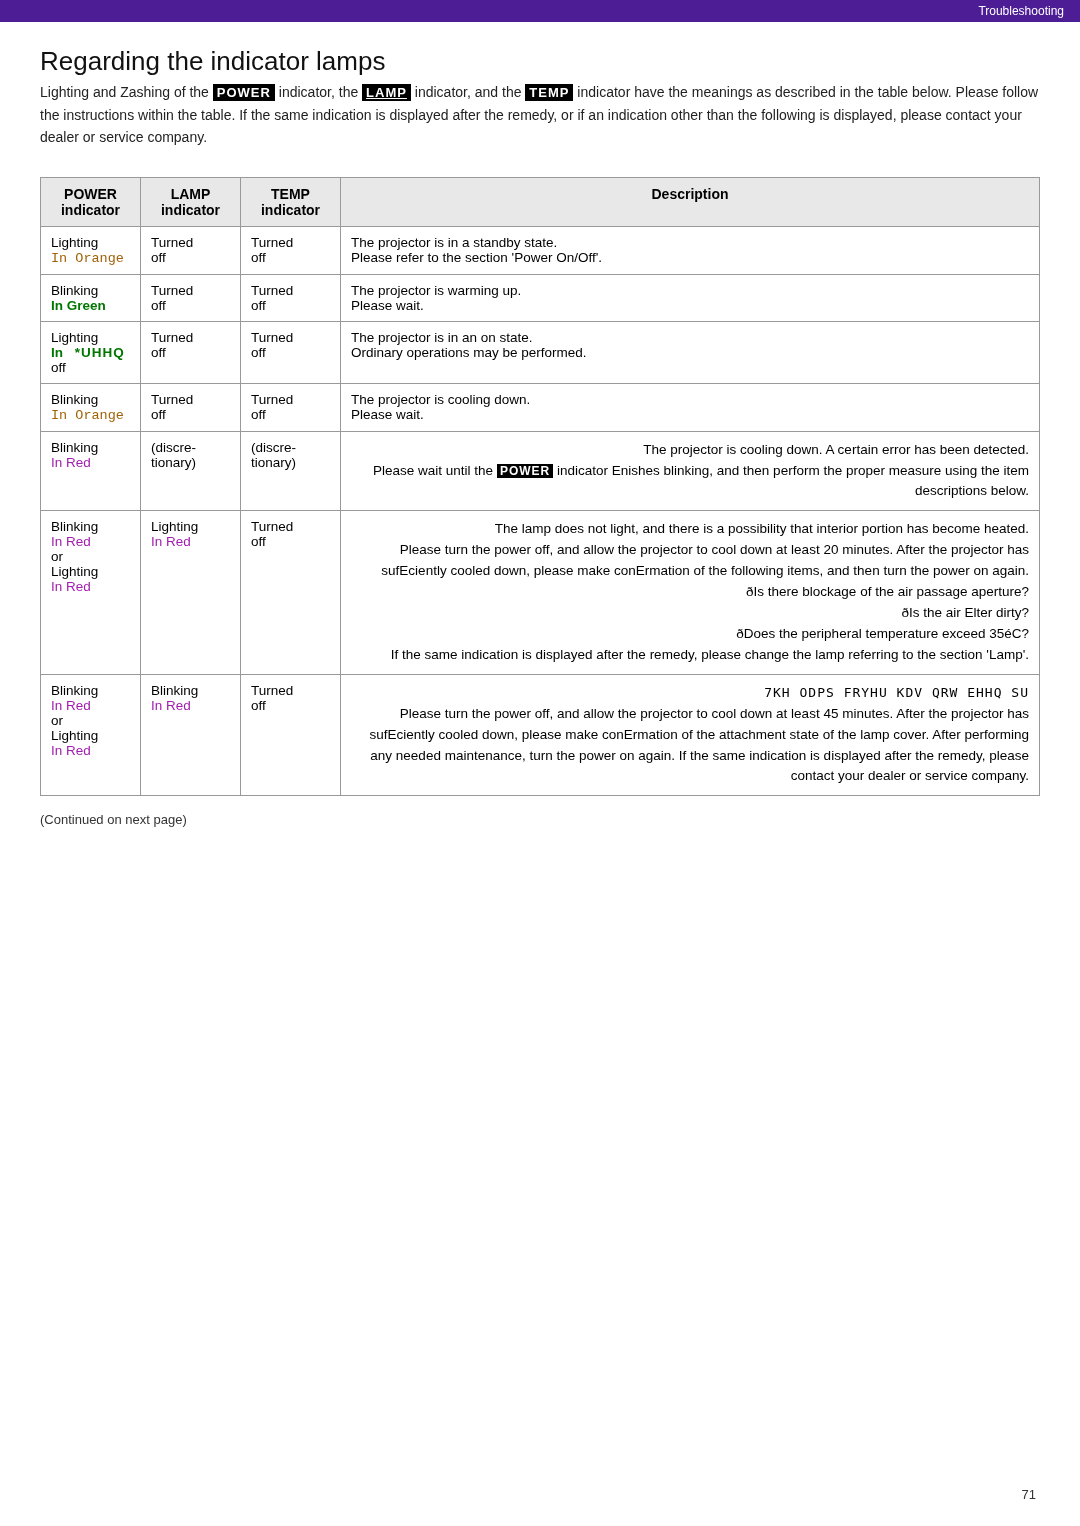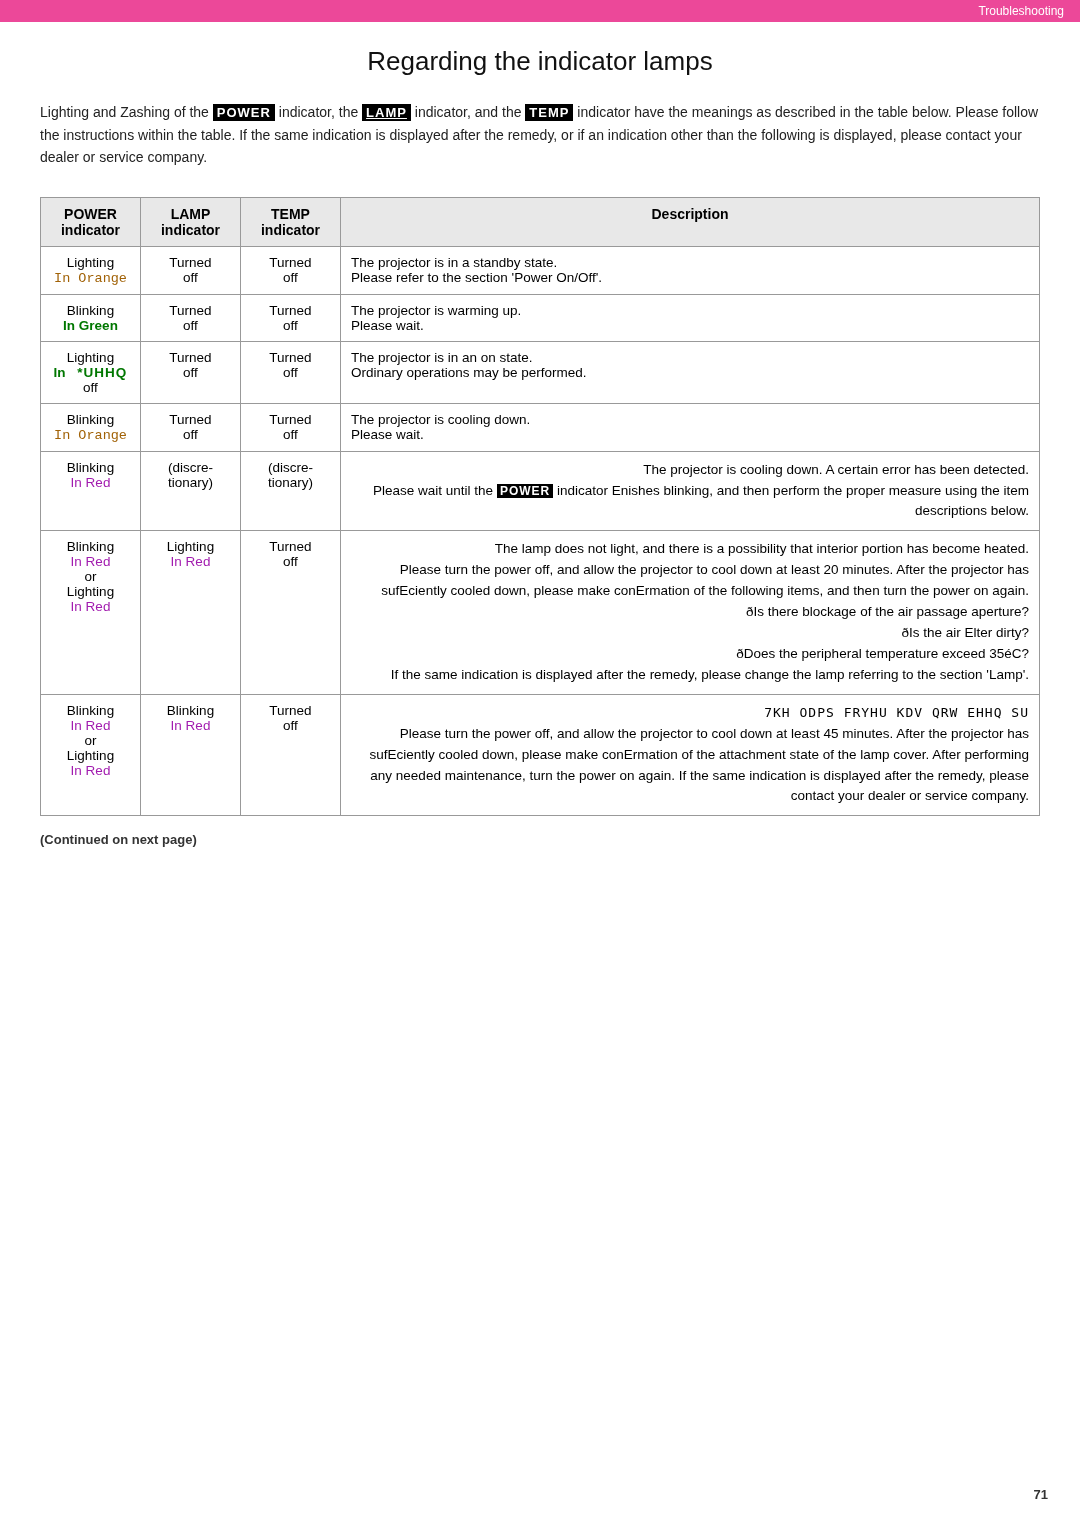--- a/index.html
+++ b/index.html
@@ -7,35 +7,34 @@
       font-family: Arial, sans-serif;
       font-size: 14px;
       background: #fff;
       color: #000;
       width: 1080px;
       min-height: 1526px;
       padding: 0;
       position: relative;
     }
     .top-bar {
-      background: #ec4899;
+      background: #4c1d95;
       color: #fff;
       text-align: right;
       padding: 4px 16px;
       font-size: 12px;
     }
     .main-content {
       padding: 24px 40px 40px 40px;
     }
     h1 {
       font-size: 26px;
       font-weight: normal;
-      margin-bottom: 24px;
+      margin-bottom: 4px;
       color: #111;
-      text-align: center;
     }
     .intro-text {
       font-size: 14px;
       line-height: 1.6;
       margin-bottom: 28px;
       color: #222;
     }
     .intro-text strong.power-badge {
       background: #000;
       color: #fff;
@@ -75,48 +74,46 @@
     table thead th {
       background: #e8e8e8;
       text-align: center;
       font-weight: bold;
       font-size: 14px;
     }
     table tbody td {
       text-align: left;
     }
     .cell-center {
-      text-align: center;
+      text-align: left;
     }
     .color-orange { color: #a16207; font-family: Liberation Mono, monospace; }
     .color-green { color: #007700; font-weight: bold; }
     .color-red { color: #a21caf; }
 
     .power-inline {
       background: #000;
       color: #fff;
       font-weight: bold;
       padding: 0px 3px;
       font-size: 12px;
       letter-spacing: 1px;
     }
 
     .continued {
       margin-top: 16px;
       font-size: 13px;
       color: #333;
-      font-weight: bold;
     }
     .page-number {
       position: absolute;
       bottom: 24px;
-      right: 32px;
+      right: 44px;
       font-size: 13px;
       color: #333;
-      font-weight: bold;
     }
     .col-power { width: 100px; }
     .col-lamp { width: 100px; }
     .col-temp { width: 100px; }
     .col-desc { width: auto; }
 
     .row-highlight-desc {
       line-height: 1.55;
       text-align: right;
     }

